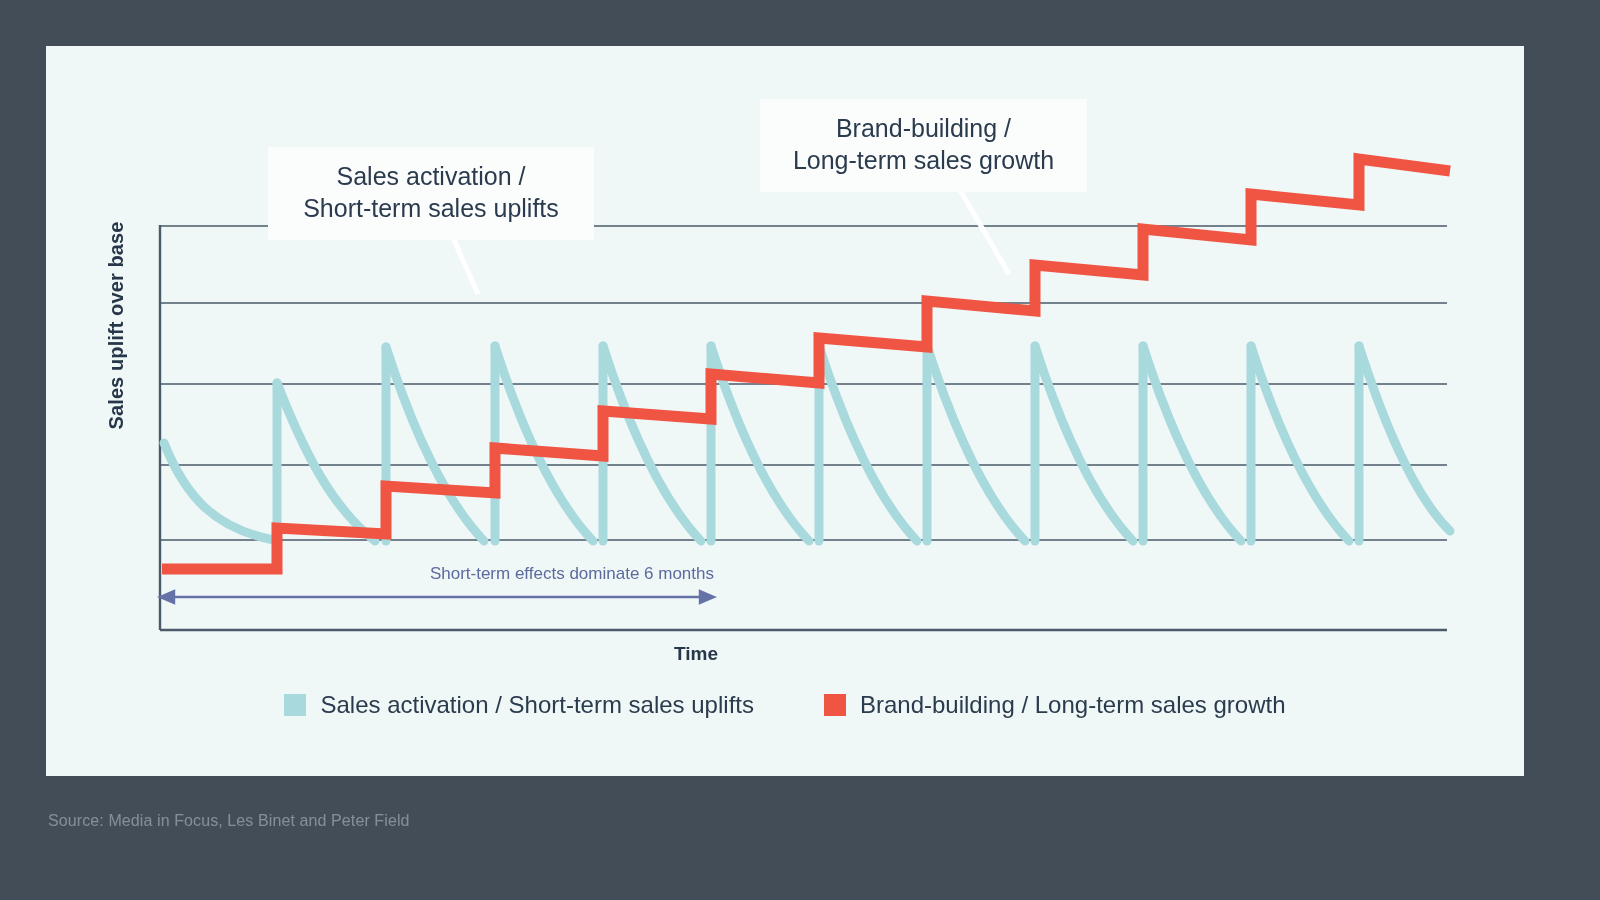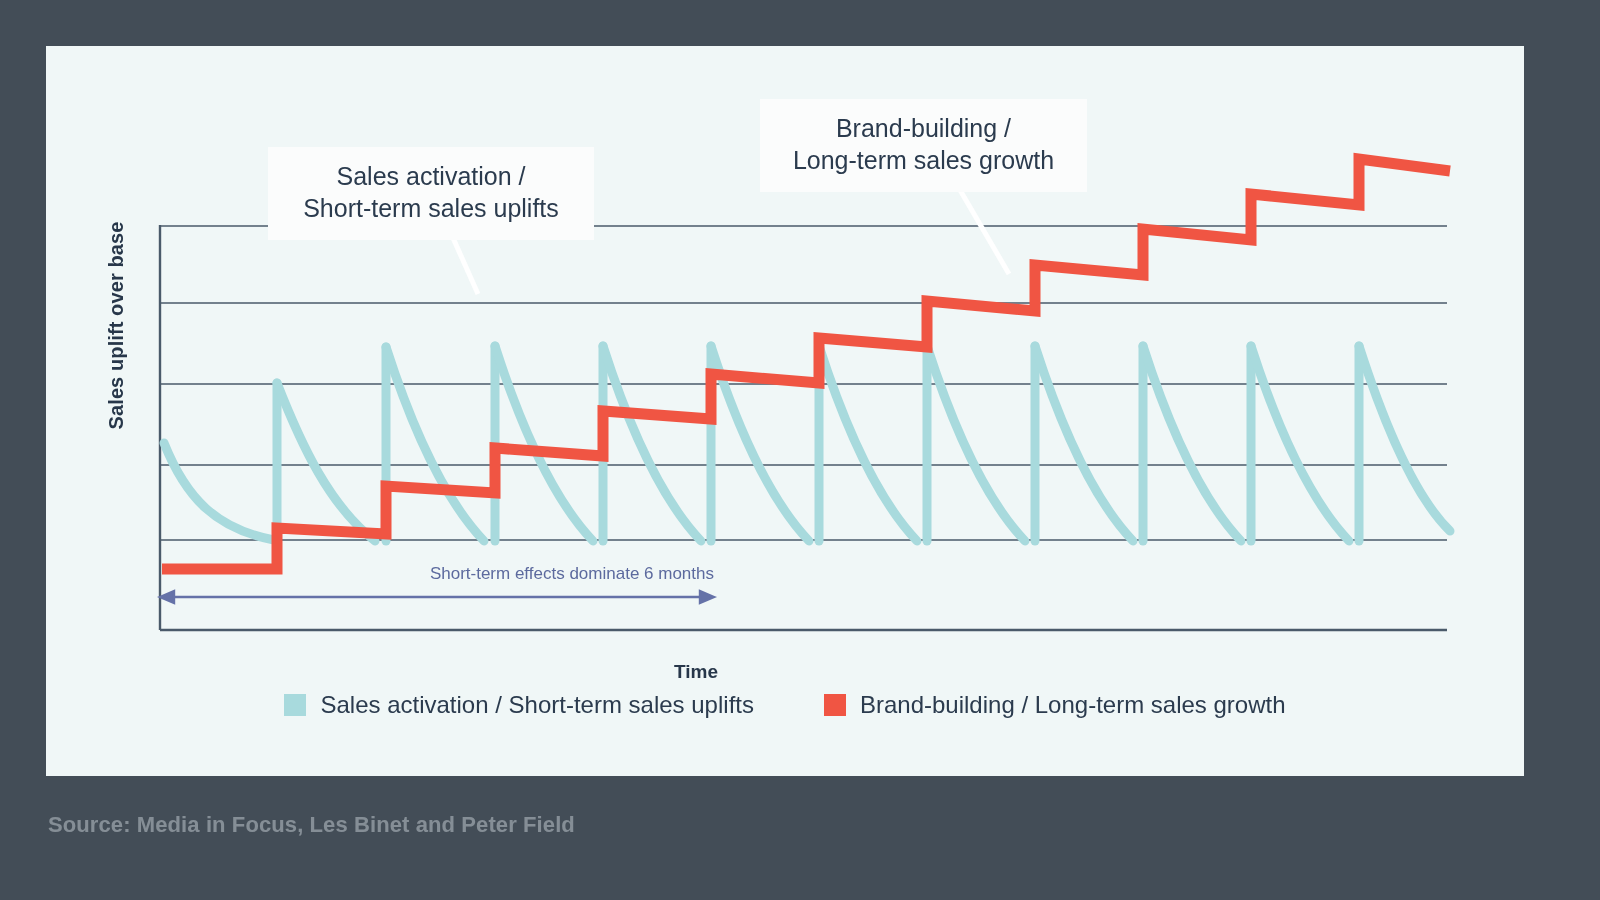--- a/index.html
+++ b/index.html
@@ -46,21 +46,20 @@
   }
   .axis-title-x {
     position: absolute;
     left: 0;
     top: 597px;
     width: 1300px;
     text-align: center;
     font-size: 19px;
     font-weight: bold;
     color: #27374a;
-    margin-top: 18px;
   }
   .callout {
     position: absolute;
     background: #fbfcfc;
     color: #2b3b4e;
     font-size: 25px;
     line-height: 1.26;
     text-align: center;
     padding: 14px 26px 16px 26px;
     box-sizing: border-box;
@@ -106,22 +105,22 @@
     flex: 0 0 auto;
   }
   .legend-label {
     font-size: 24px;
     color: #2b3b4e;
   }
   #source {
     position: absolute;
     left: 48px;
     top: 812px;
-    font-size: 22px;
-    font-weight: bold;
+    font-size: 16px;
+    font-weight: normal;
     color: rgba(232,240,244,0.40);
     letter-spacing: 0.1px;
   }
 </style>
 </head>
 <body style="background: rgb(67, 77, 87);">
 
 <div id="figure" style="background: rgb(240, 247, 247);">
 
   <svg id="plot-svg" viewBox="0 0 1478 730">

